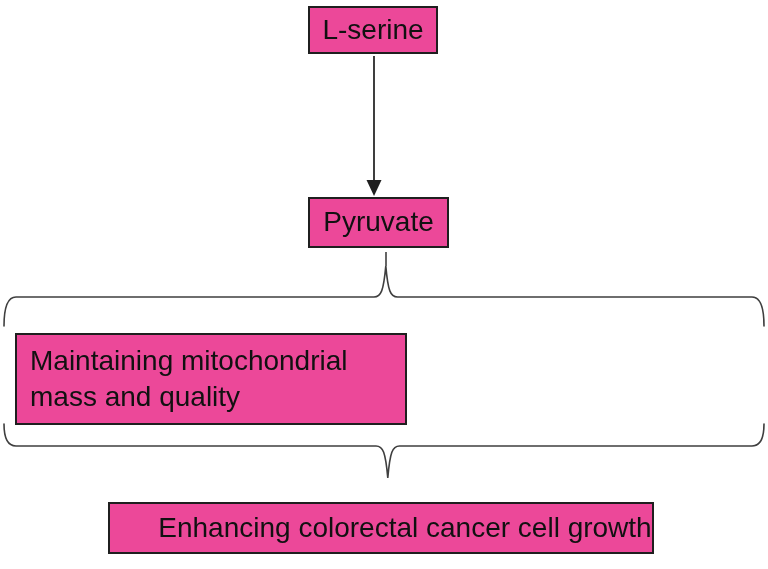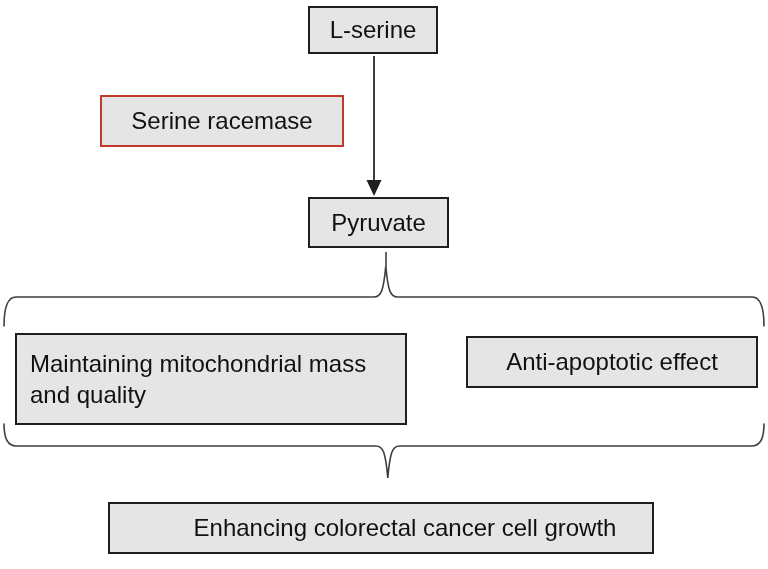--- a/index.html
+++ b/index.html
@@ -12,23 +12,23 @@
     position: relative;
     width: 768px;
     height: 569px;
     background: #ffffff;
     overflow: hidden;
   }
   .node {
     position: absolute;
     box-sizing: border-box;
     border: 2px solid #1f1f1f;
-    background: #e5e5e5;
+    background: #ec4899;
     color: #111111;
-    font-size: 24px;
+    font-size: 28px;
     line-height: 1.3;
     display: flex;
     align-items: center;
     justify-content: center;
     text-align: center;
   }
   .node-l-serine   { left: 308px; top: 6px;   width: 130px; height: 48px; }
   .node-enzyme     { left: 100px; top: 95px;  width: 244px; height: 52px; border-color: #c0392b; }
   .node-pyruvate   { left: 308px; top: 197px; width: 141px; height: 51px; }
   .node-effect-left {
@@ -62,33 +62,27 @@
 
     <path d="M 4 326 Q 4 297 16 297 L 374 297 C 381 297 383.5 291 385.8 266 C 388 291 390.5 297 397.5 297 L 752 297 Q 764 297 764 326" fill="none" stroke="#3f3f3f" stroke-width="1.6" stroke-linecap="round"></path>
 
     <path d="M 4 424 Q 4 446 16 446 L 376 446 C 383 446 385.5 452 387.8 478 C 390 452 392.5 446 399.5 446 L 752 446 Q 764 446 764 424" fill="none" stroke="#3f3f3f" stroke-width="1.6" stroke-linecap="round"></path>
   </svg>
 
   <div class="node node-l-serine">
     <span>L-serine</span>
   </div>
 
-  <div class="node node-enzyme">
-    <span>Serine racemase</span>
-  </div>
 
   <div class="node node-effect-left">
     <span>Maintaining mitochondrial mass and quality</span>
   </div>
 
   <div class="node node-pyruvate">
     <span>Pyruvate</span>
   </div>
 
-  <div class="node node-effect-right">
-    <span>Anti-apoptotic effect</span>
-  </div>
 
   <div class="node node-outcome">
     <span>Enhancing colorectal cancer cell growth</span>
   </div>
 
 </div>
 
 </body></html>

